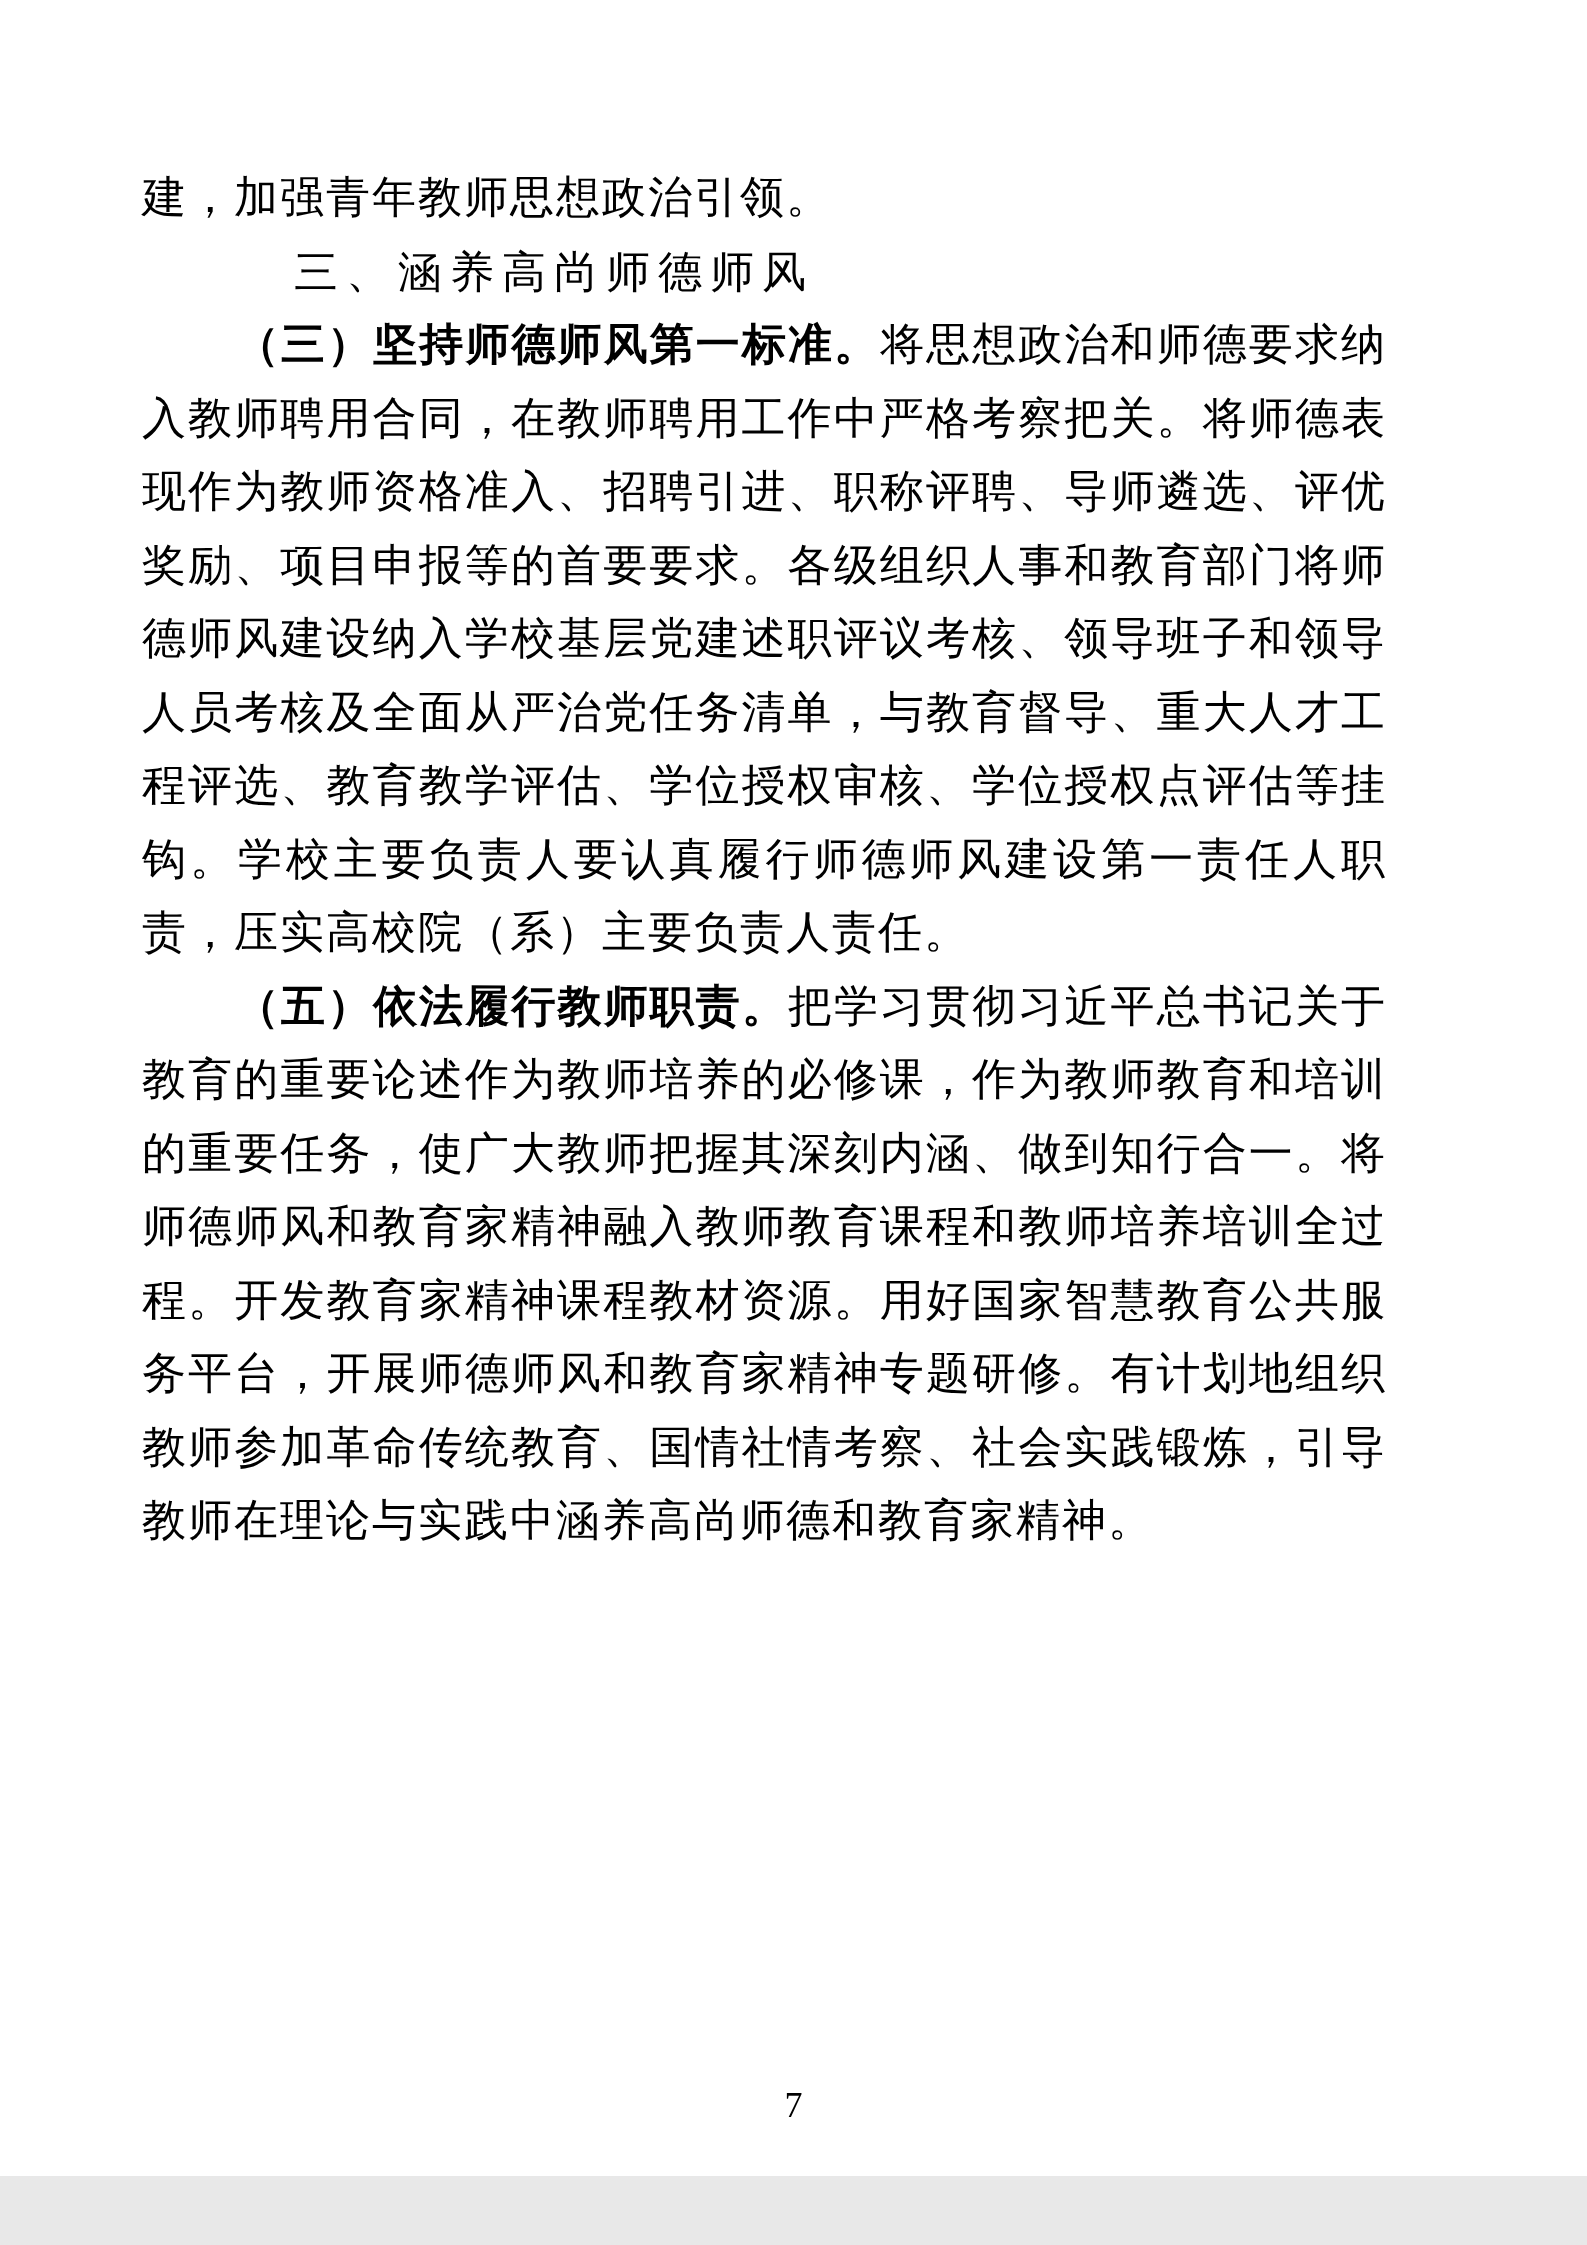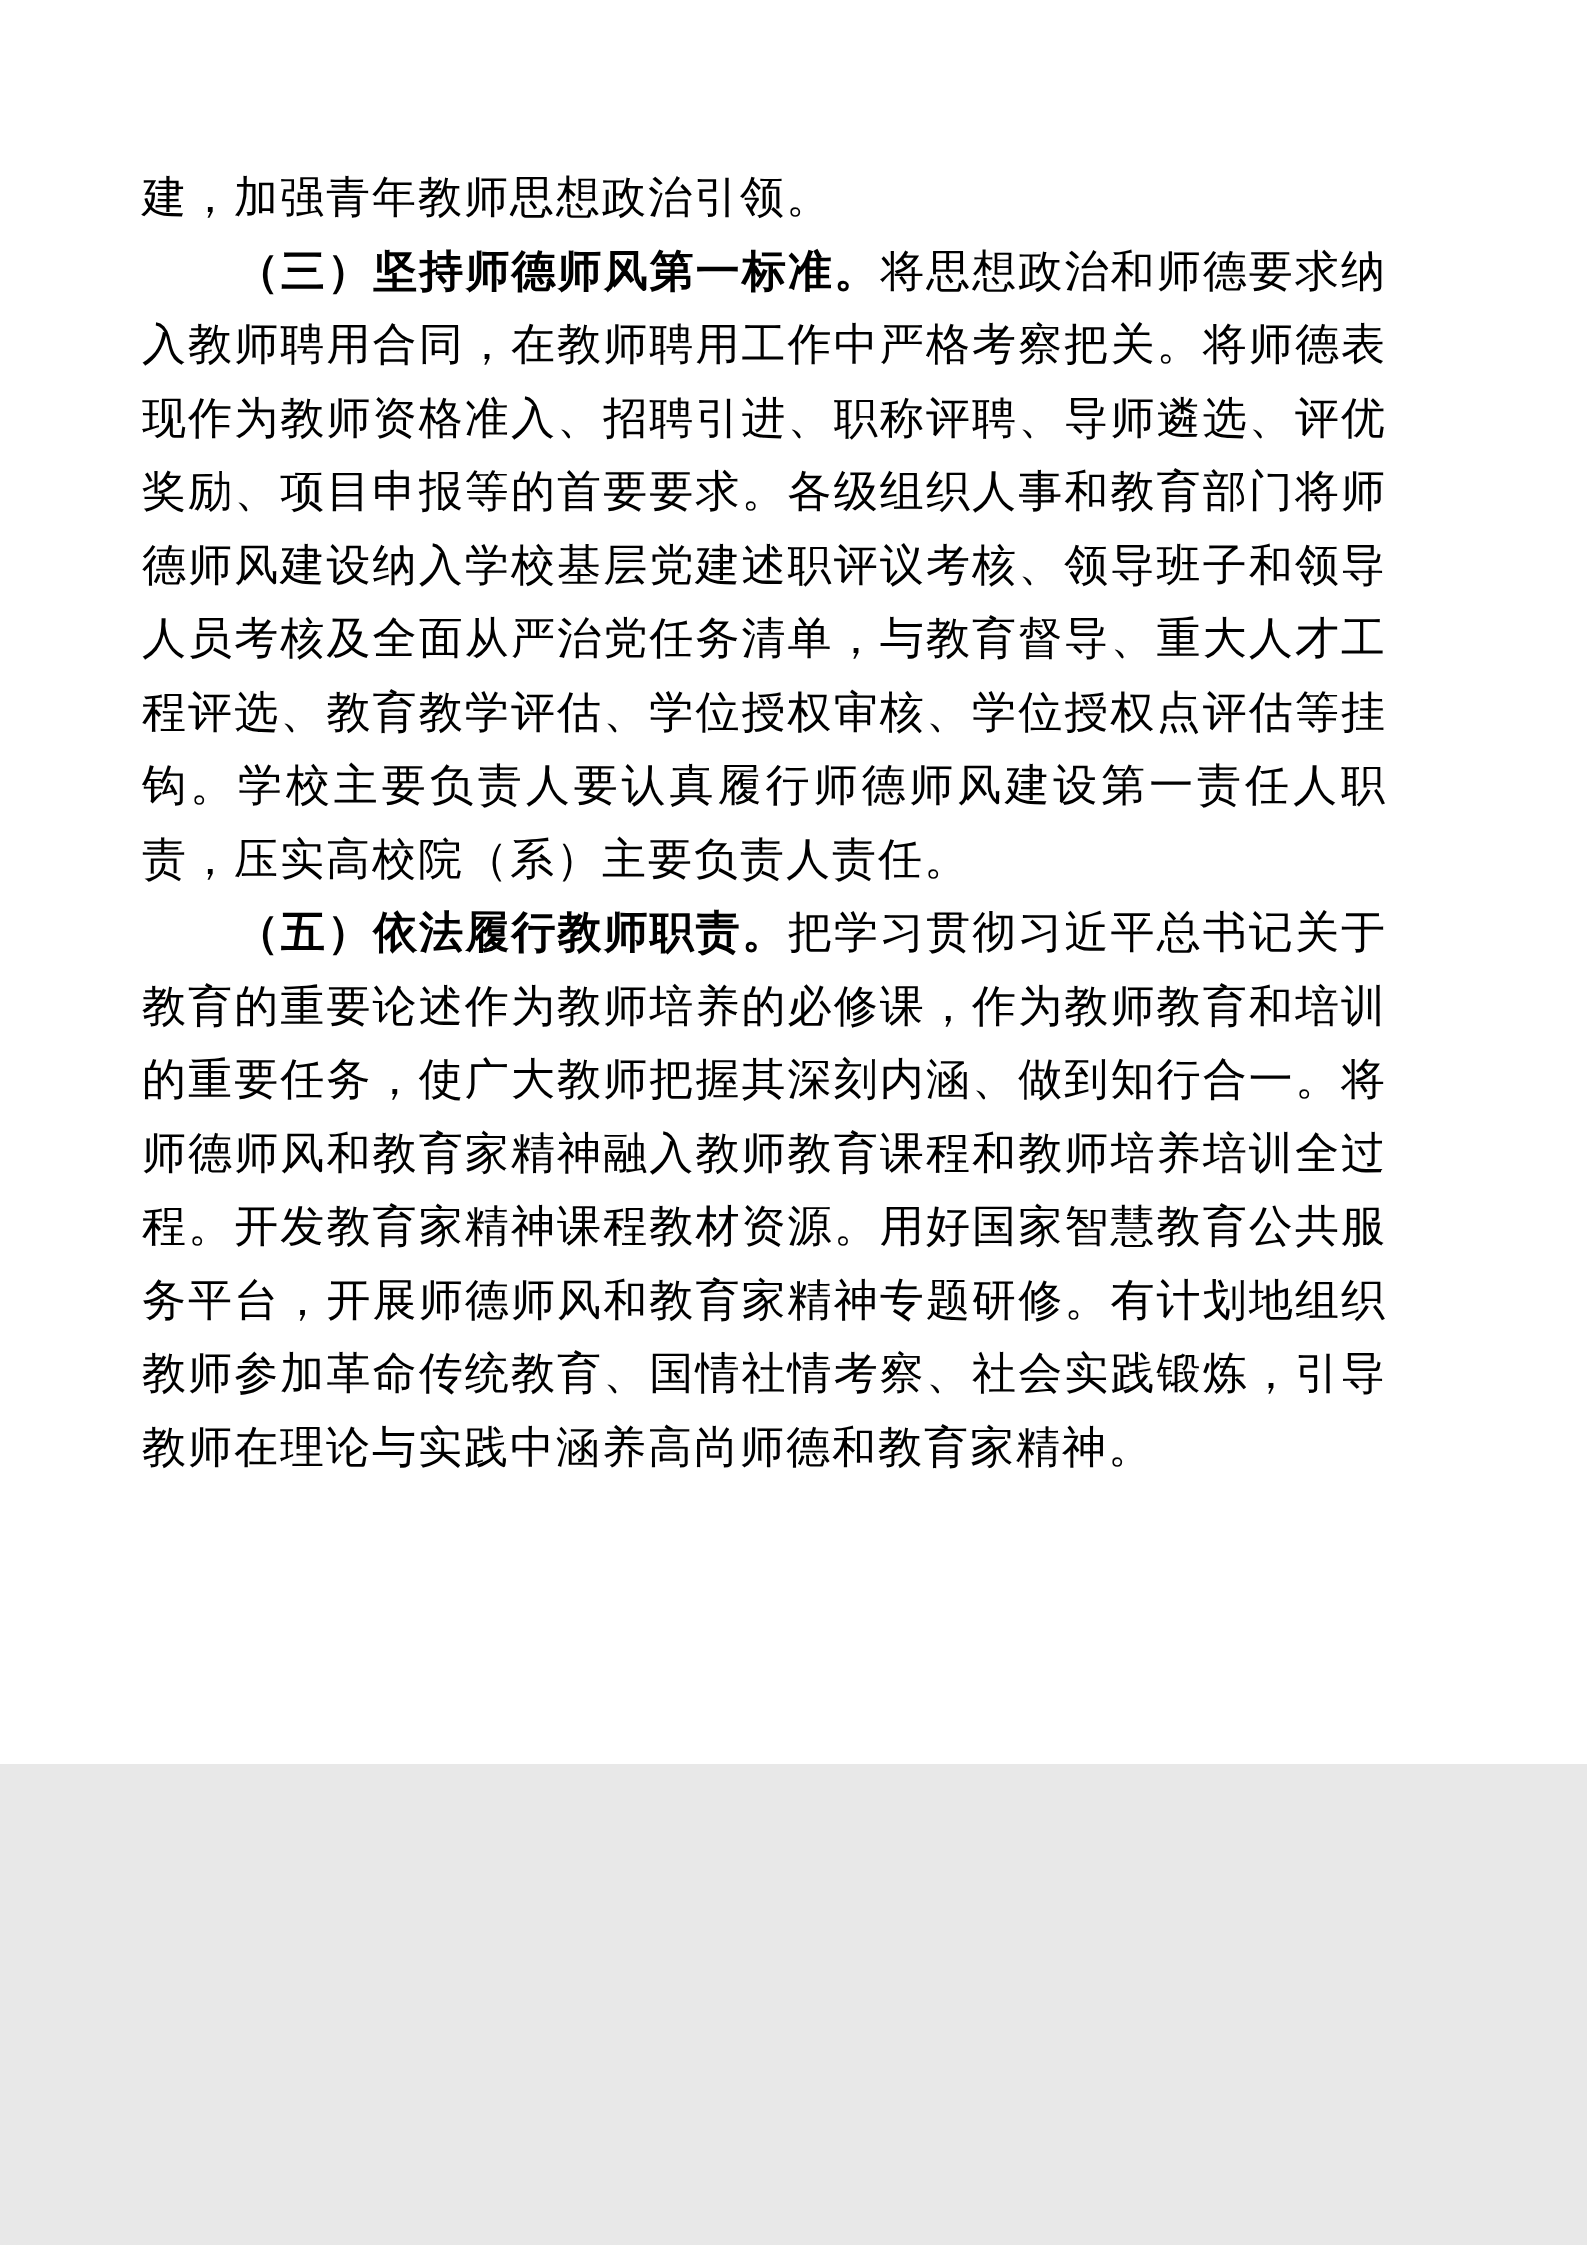--- a/index.html
+++ b/index.html
@@ -1,20 +1,20 @@
 <!DOCTYPE html>
 <html><head>
 <meta charset="utf-8">
 <style>
   * { box-sizing: border-box; }
   html, body { margin: 0; padding: 0; background: #e8e8e8; }
   .page {
     position: relative;
     width: 1587px;
-    height: 1764px;
+    height: 2176px;
     margin: 0 auto;
     background: #ffffff;
     overflow: hidden;
     font-family: "Liberation Serif", serif;
     color: #000000;
   }
   .content {
     position: absolute;
     left: 142px;
     top: 161px;
@@ -61,20 +61,21 @@
   }
 </style>
 </head>
 <body>
 
 <div class="page">
   <div class="content">
 
     <p class="cont-line">建，加强青年教师思想政治引领。</p>
 
+    <h2 class="section-heading">三、涵养高尚师德师风</h2>
 
     <p class="para"><span class="lead">（三）坚持师德师风第一标准。</span><span>将思想政治和师德要求纳入教师聘用合同，在教师聘用工作中严格考察把关。将师德表现作为教师资格准入、招聘引进、职称评聘、导师遴选、评优奖励、项目申报等的首要要求。各级组织人事和教育部门将师德师风建设纳入学校基层党建述职评议考核、领导班子和领导人员考核及全面从严治党任务清单，与教育督导、重大人才工程评选、教育教学评估、学位授权审核、学位授权点评估等挂钩。学校主要负责人要认真履行师德师风建设第一责任人职责，压实高校院（系）主要负责人责任。</span></p>
 
 
     <p class="para"><span class="lead">（五）依法履行教师职责。</span><span>把学习贯彻习近平总书记关于教育的重要论述作为教师培养的必修课，作为教师教育和培训的重要任务，使广大教师把握其深刻内涵、做到知行合一。将师德师风和教育家精神融入教师教育课程和教师培养培训全过程。开发教育家精神课程教材资源。用好国家智慧教育公共服务平台，开展师德师风和教育家精神专题研修。有计划地组织教师参加革命传统教育、国情社情考察、社会实践锻炼，引导教师在理论与实践中涵养高尚师德和教育家精神。</span></p>
 
   </div>
 
   <div class="footer">7</div>
 </div>

